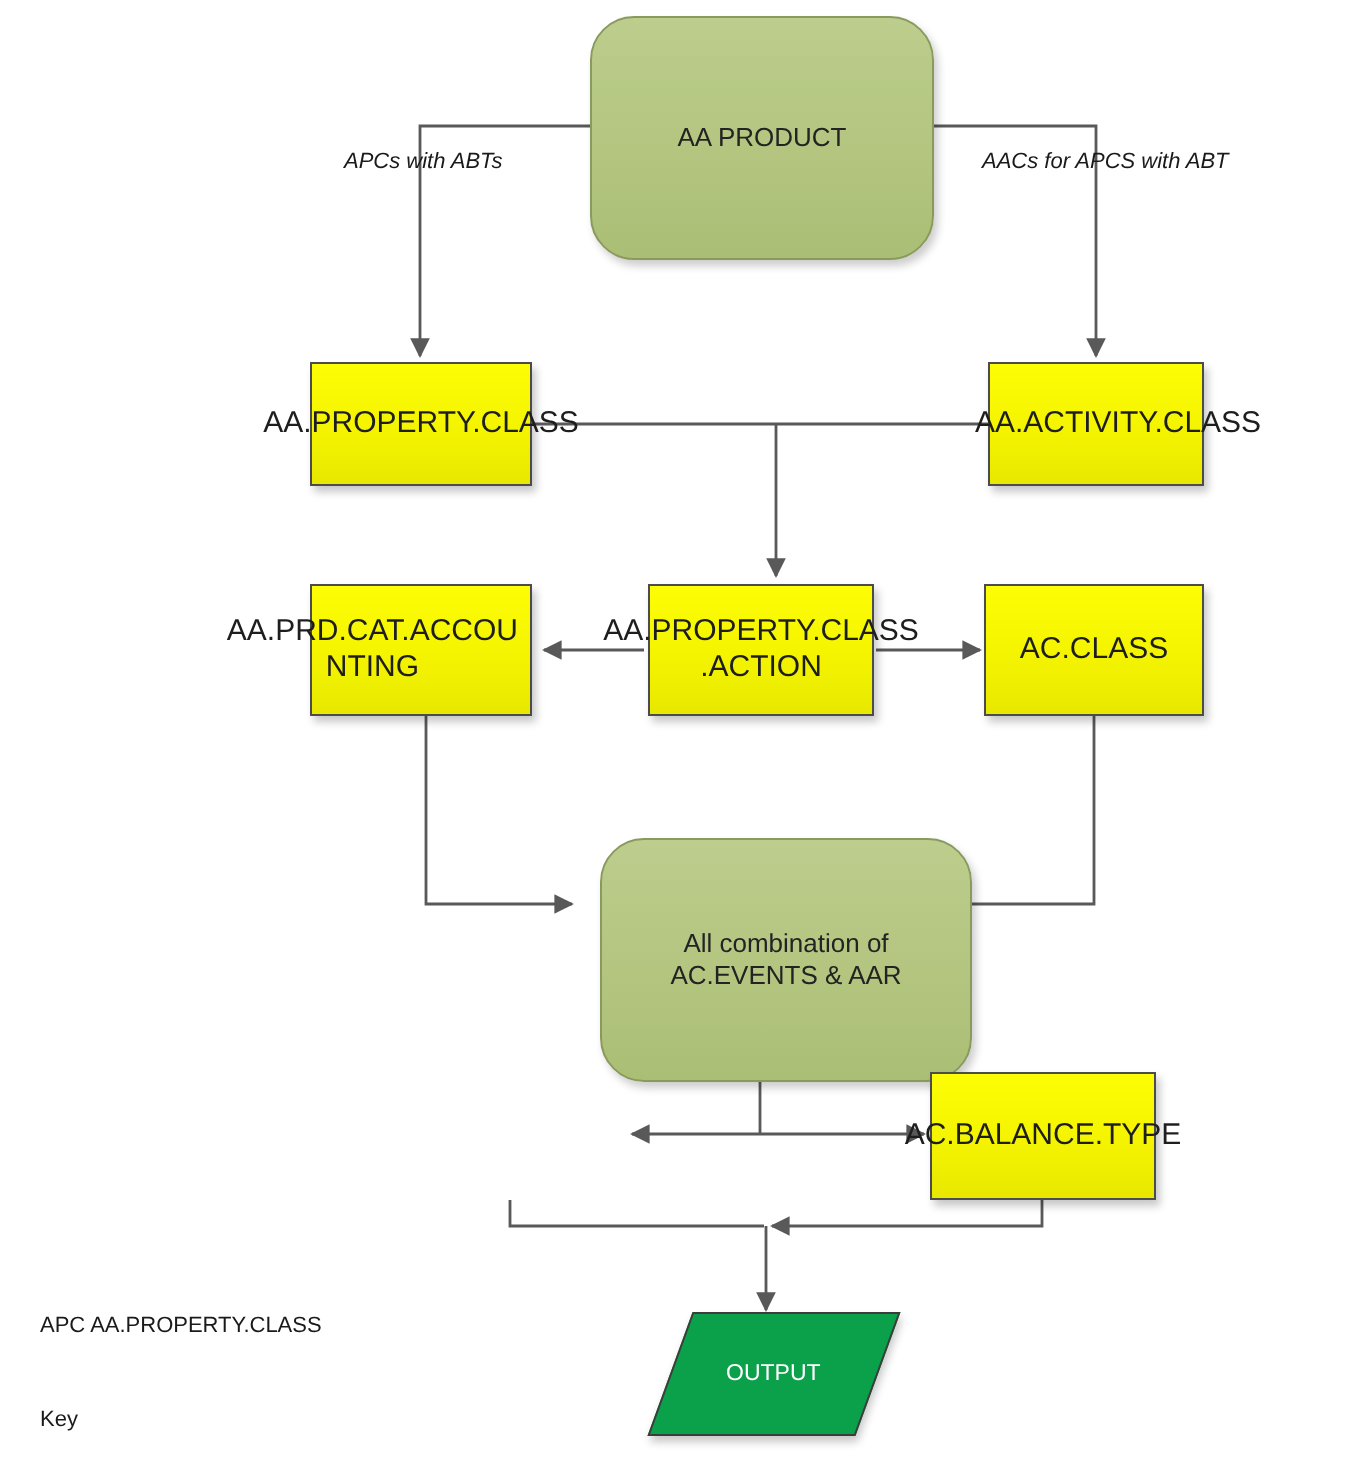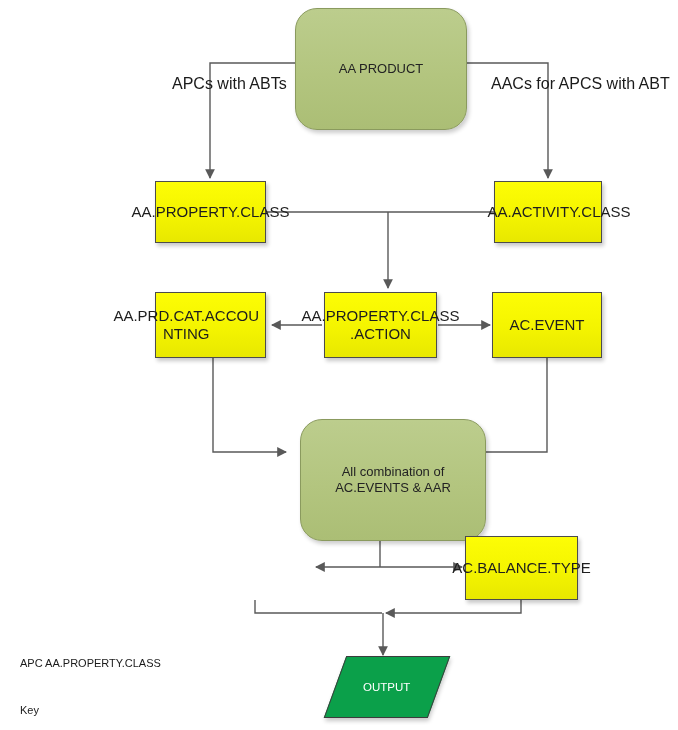--- a/index.html
+++ b/index.html
@@ -59,23 +59,24 @@
     font-size: 11.5px;
     color: #ffffff;
     transform: skewX(-20deg);
   }
   .node-output .skewfix {
     transform: skewX(20deg);
     display: block;
   }
   .edge-label {
     position: absolute;
-    font-size: 16px;
+    font-size: 11px;
     color: #1a1a1a;
     white-space: nowrap;
+    font-style: italic;
   }
   .key-block {
     position: absolute;
     font-size: 11px;
     color: #1a1a1a;
     line-height: 1.42;
     white-space: pre;
   }
   .key-line { display: block; }
 </style>
@@ -149,21 +150,21 @@
   </div>
 
   <div class="node node-yellow" style="left:324px; top:292px; width:113px; height:66px;">
     <span>
       <span>AA.PROPERTY.CLASS</span><br>
       <span>.ACTION</span>
     </span>
   </div>
 
   <div class="node node-yellow" style="left:492px; top:292px; width:110px; height:66px;">
-    <span>AC.EVENT</span>
+    <span>AC.CLASS</span>
   </div>
 
   <div class="node node-green" style="left:300px; top:390px; width:186px; height:122px;margin-top:29px;">
     <span>All combination of AC.EVENTS &amp; AAR</span>
   </div>
 
 
   <div class="node node-yellow" style="left:465px; top:536px; width:113px; height:64px;">
     <span>AC.BALANCE.TYPE</span>
   </div>

